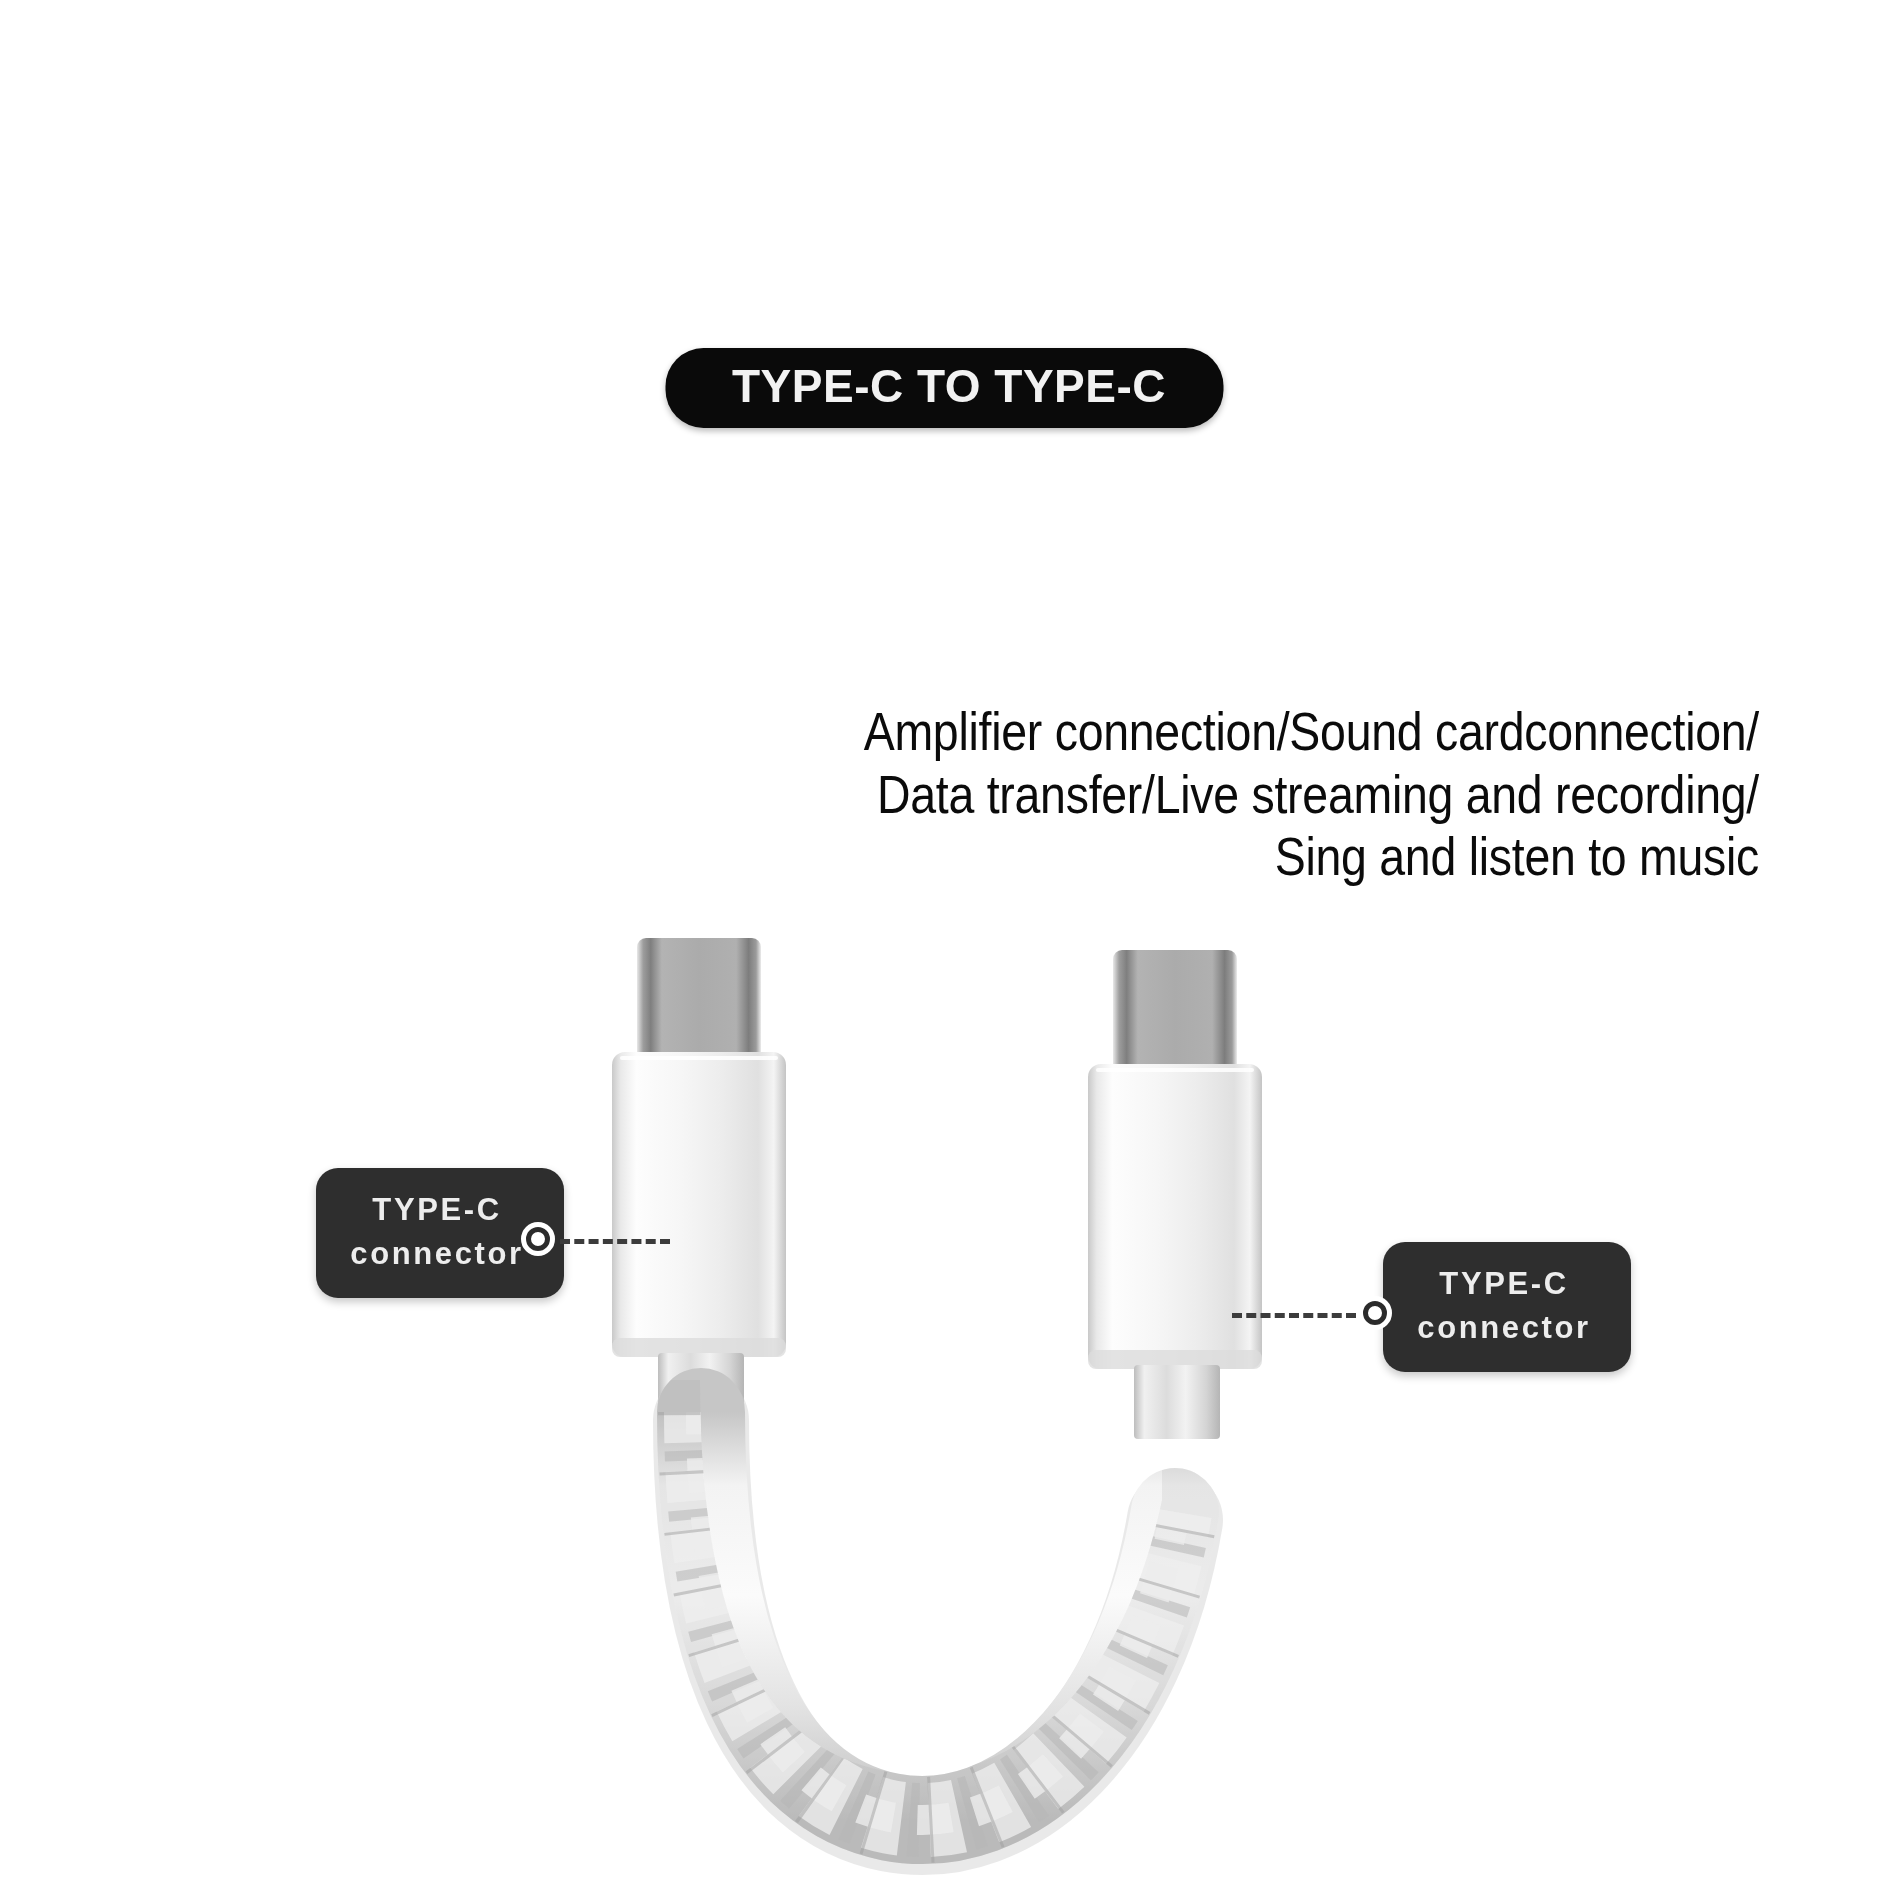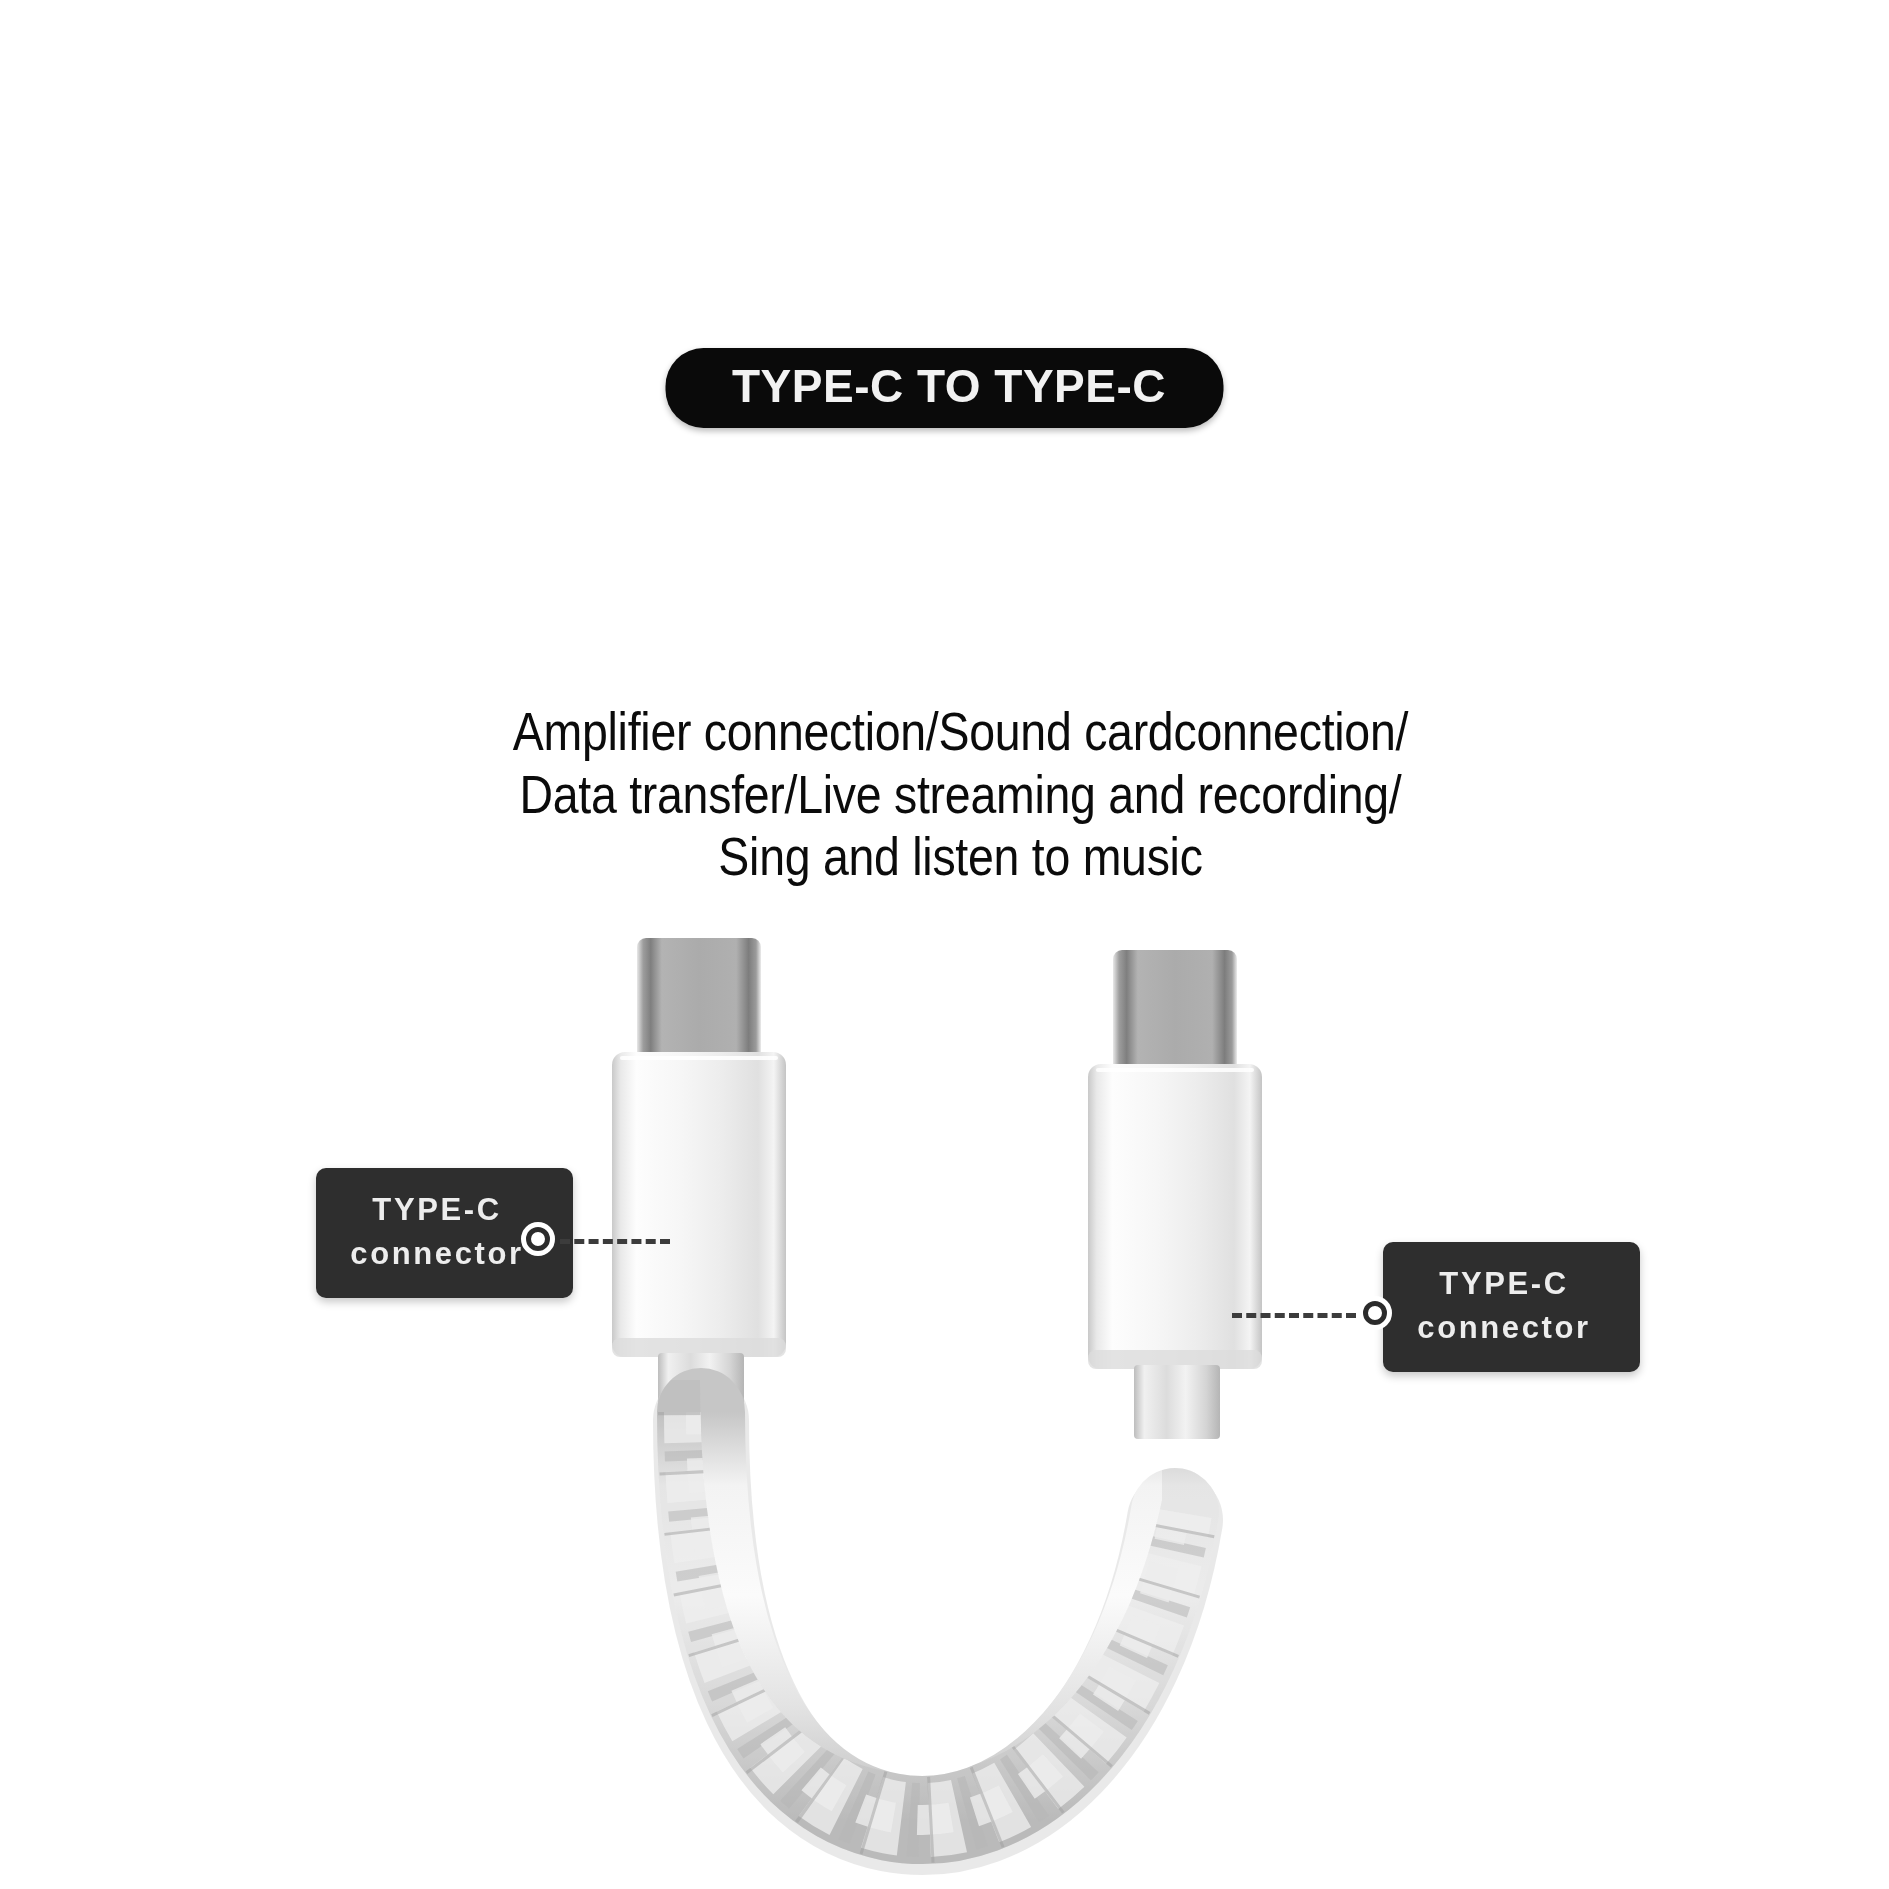--- a/index.html
+++ b/index.html
@@ -65,21 +65,21 @@
   .headline-line.l2 {
     margin-top: 4px;
   }
 
   
   .subcopy {
     position: absolute;
     left: 0;
     right: 0;
     top: 700px;
-    text-align: center;
+    text-align: right;
     color: #0b0b0b;
     padding-left: 32px;
   }
   .subcopy-line {
     display: block;
     font-size: 54px;
     font-weight: 400;
     line-height: 1.16;
     letter-spacing: -0.3px;
     transform: scaleX(0.86);
@@ -95,22 +95,22 @@
     width: 1889px;
     height: 1889px;
     pointer-events: none;
   }
   .product svg { display: block; }
 
   
   .callout {
     position: absolute;
     background: #2e2e2e;
-    border-radius: 10px;
-    padding: 20px 41px 22px 26px;
+    border-radius: 22px;
+    padding: 20px 32px 22px 26px;
     box-shadow: 0 4px 8px rgba(0,0,0,0.22);
     text-align: center;
     min-width: 190px;
   }
   .callout-line {
     display: block;
     color: #ededed;
     font-size: 31px;
     font-weight: 700;
     letter-spacing: 2.6px;

